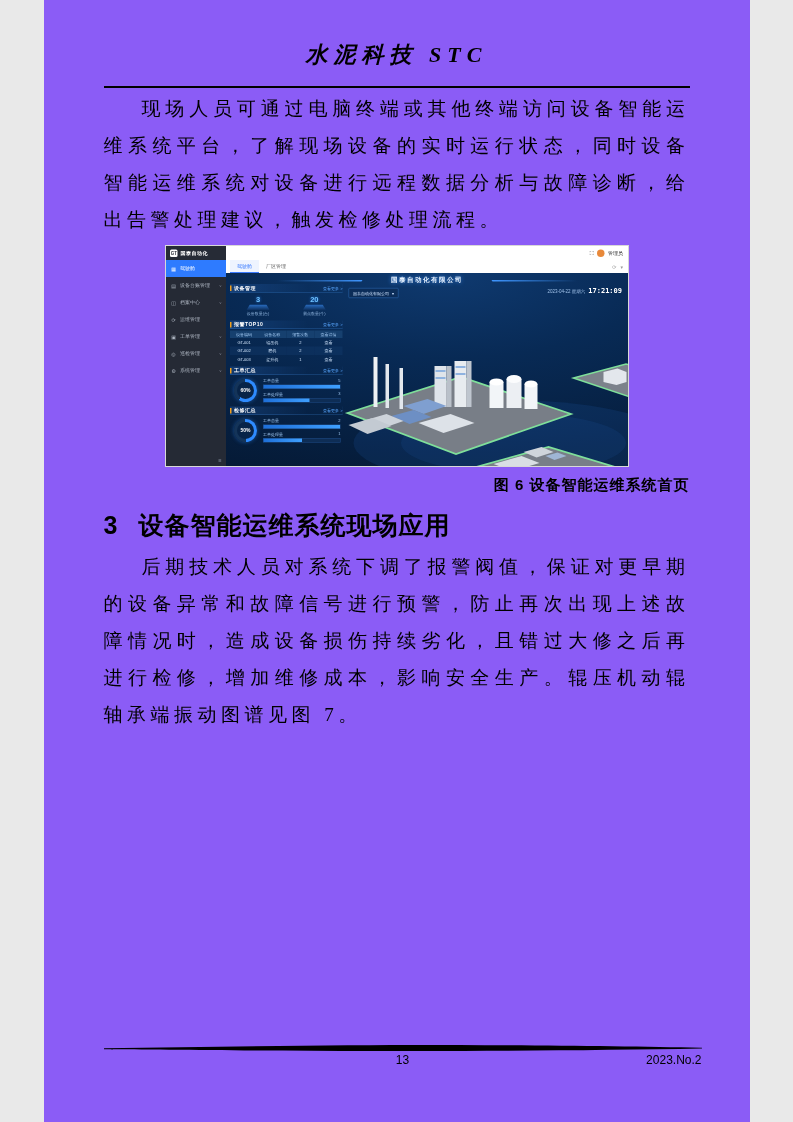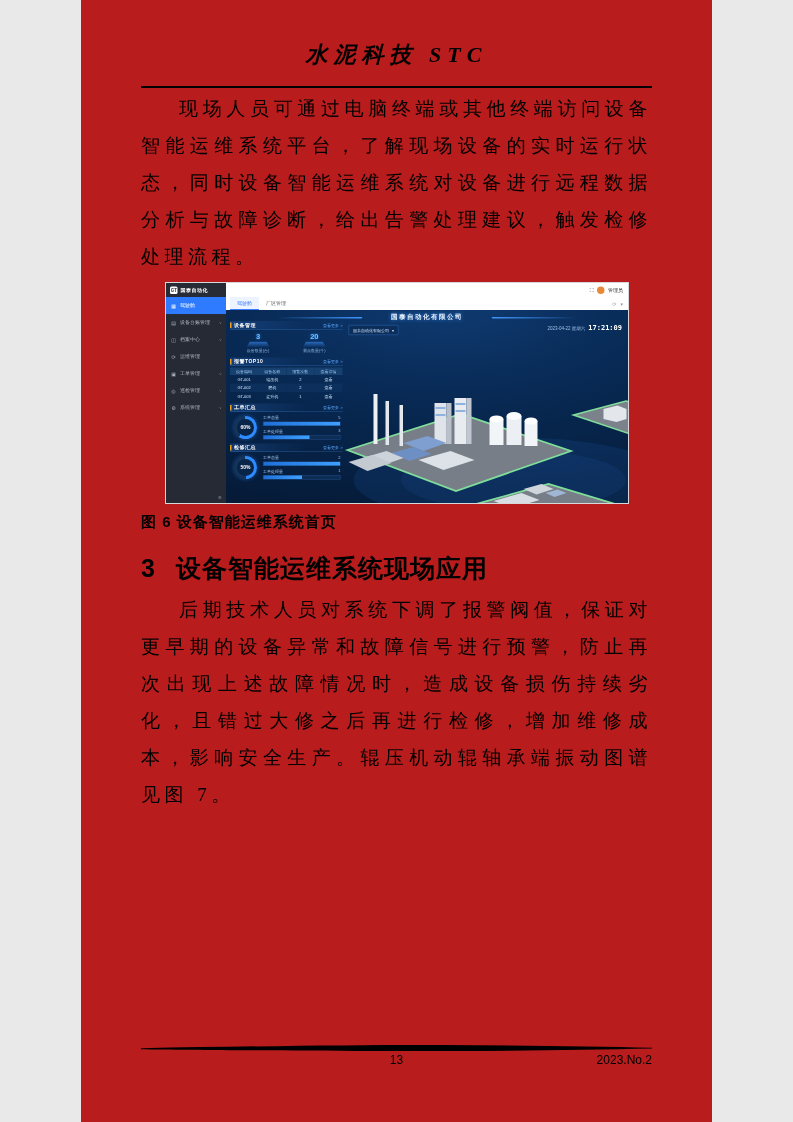--- a/index.html
+++ b/index.html
@@ -1,16 +1,16 @@
 <!DOCTYPE html>
 <html><head>
 <meta charset="utf-8">
 <style>
   html,body{margin:0;padding:0;background:#e9e9e9;}
-  .page{position:relative;width:631px;height:1122px;margin:0 auto;background:#b91c1c;
+  .page{position:relative;width:706px;height:1122px;margin:0 auto;background:#8b5cf6;
         font-family:"Liberation Serif","DejaVu Serif",serif;color:#000;overflow:hidden;}
   .content{padding:26px 60px 0;}
 
   
   .journal-title{text-align:center;font-style:italic;font-weight:bold;font-size:22px;
                  letter-spacing:6px;margin-top:14px;}
   .header-rule{border:none;border-top:2.5px solid #000;margin:16px 0 0;}
 
   
   p.body{font-size:19px;line-height:37px;text-align:justify;margin:2px 0 0;letter-spacing:4.5px;}
@@ -93,28 +93,28 @@
   .donut span{position:relative;font-size:10px;font-weight:bold;color:#fff;}
   .kv{flex:1;display:flex;flex-direction:column;gap:5px;padding-right:4px;}
   .kv-label-row{display:flex;justify-content:space-between;font-size:8px;color:#9fc6f0;}
   .kv-bar{height:7px;background:#0e2d55;border:1px solid #1d4b86;margin-top:2px;position:relative;}
   .kv-fill{position:absolute;top:0;bottom:0;left:0;width:calc(var(--w,0)*1%);
            background:linear-gradient(90deg,#1e6fd8,#3fa0ff);}
 
   .factory{position:absolute;left:235px;top:90px;width:690px;height:345px;}
 
   
-  .caption{text-align:left;font-family:"Liberation Sans","DejaVu Sans",sans-serif;font-weight:bold;
-           font-size:15px;margin:10px 0 20px;letter-spacing:1px;}
+  .caption{text-align:right;font-family:"Liberation Sans","DejaVu Sans",sans-serif;font-weight:bold;
+           font-size:15px;margin:10px 0 14px;letter-spacing:1px;}
   .section-h{font-family:"Liberation Sans","DejaVu Sans",sans-serif;font-weight:bold;font-size:25px;
              margin:8px 0 6px;letter-spacing:1px;}
   .section-h .num{margin-right:20px;}
 
   
-  .footer{position:absolute;left:60px;right:60px;top:1044px;}
+  .footer{position:absolute;left:60px;right:48px;top:1044px;}
   .footer-bar{display:block;width:100%;height:8px;}
   .footer-row{position:relative;height:18px;font-family:"Liberation Sans","DejaVu Sans",sans-serif;
               font-size:12px;color:#000;margin-top:1px;}
   .footer-page{position:absolute;left:0;right:0;text-align:center;}
   .footer-issue{position:absolute;right:0;}
 </style>
 </head>
 <body>
 
 <div class="page">

